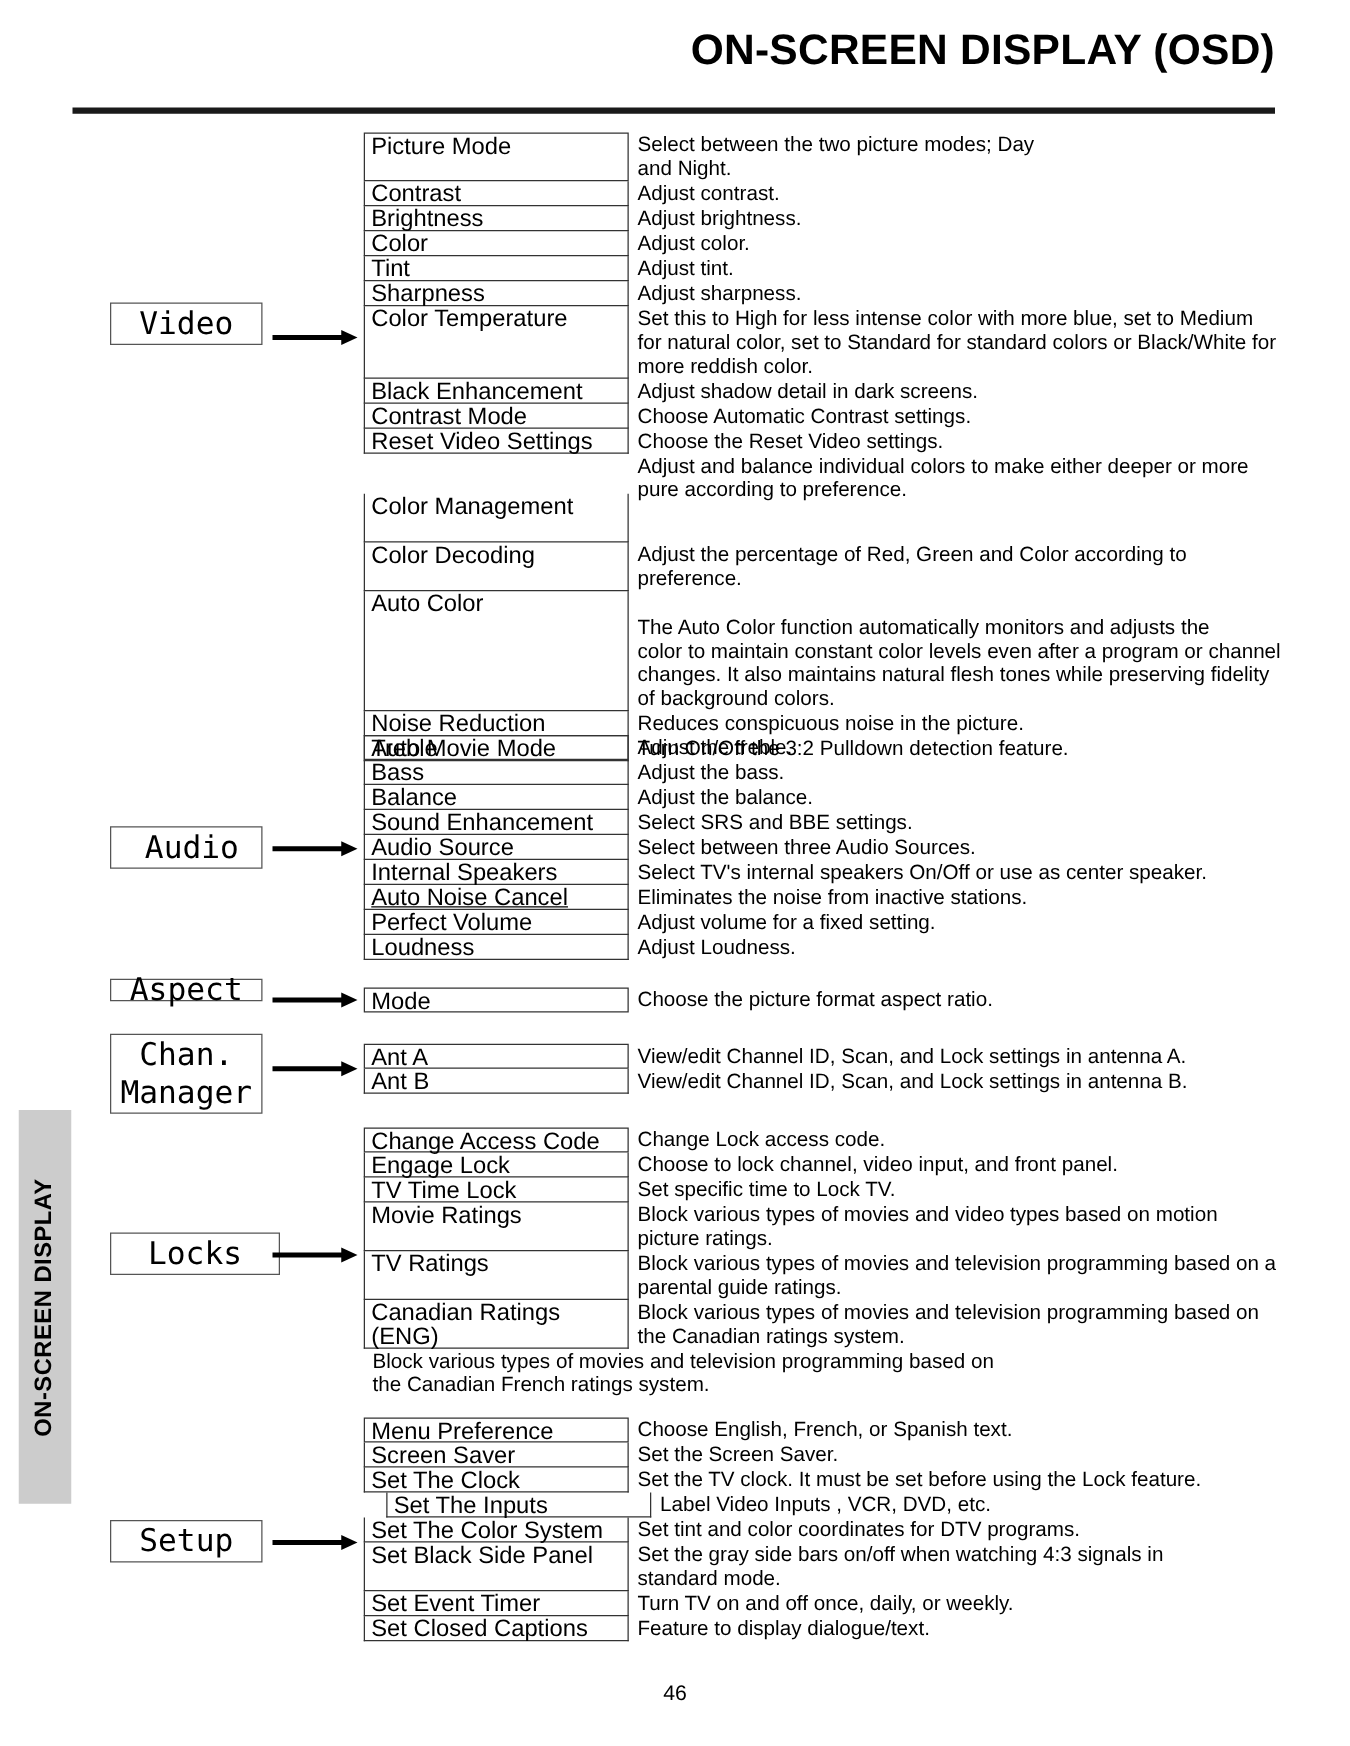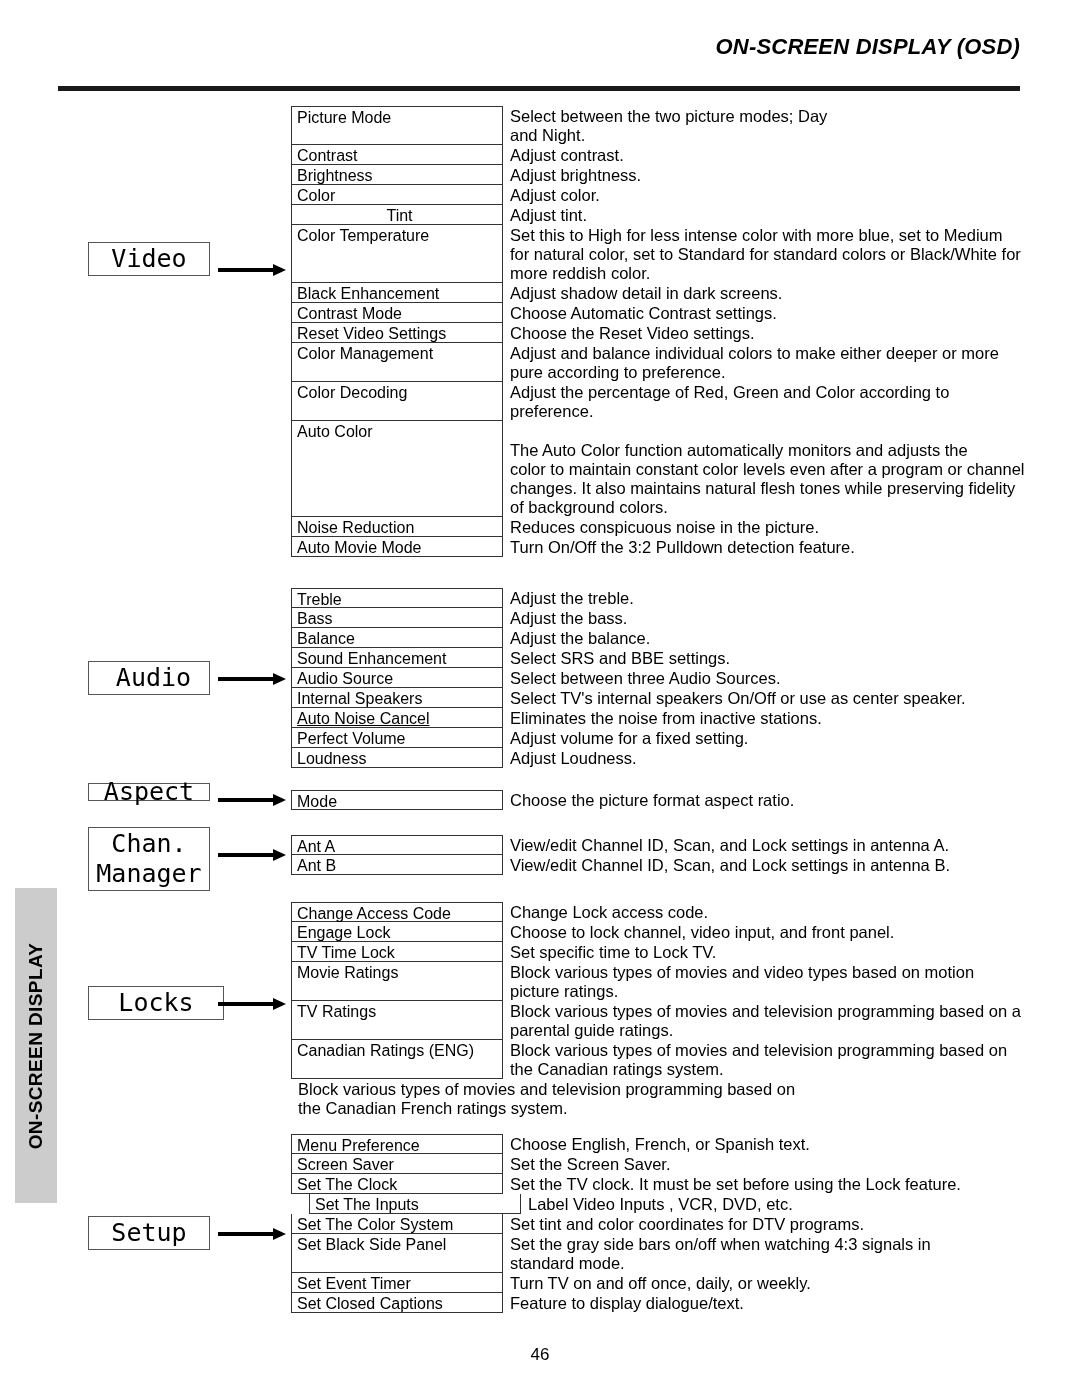--- a/index.html
+++ b/index.html
@@ -21,25 +21,24 @@
     position: absolute;
     left: 0; top: 0;
     width: 1080px;
     height: 100px;
   }
   #page-title {
     position: absolute;
     right: 60px;
     top: 60px;
     transform: translateY(-100%);
-    font-size: 22px;
+    font-size: 34px;
     font-weight: bold;
     letter-spacing: 0.2px;
     white-space: nowrap;
-    font-style: italic;
   }
   #header-rule {
     position: absolute;
     left: 58px;
     top: 86px;
     width: 962px;
     height: 5px;
     background: #1a1a1a;
   }
 
@@ -116,21 +115,21 @@
     align-items: flex-start;
   }
   .cell-name {
     box-sizing: border-box;
     width: 212px;
     flex: 0 0 212px;
     border-left: 1.5px solid #333;
     border-right: 1.5px solid #333;
     border-bottom: 1.5px solid #333;
     padding: 1px 0 0 5px;
-    font-size: 16px;
+    font-size: 19px;
     line-height: 19px;
     min-height: 19px;
   }
   .group .row:first-child .cell-name {
     border-top: 1.5px solid #333;
   }
   .cell-desc {
     flex: 1 1 auto;
     padding: 1px 0 0 7px;
     font-size: 16.5px;
@@ -229,23 +228,29 @@
         <span class="dline">Adjust brightness.</span>
       </div>
     </div>
     <div class="row">
       <div class="cell-name" style="height: 20px;">Color</div>
       <div class="cell-desc">
         <span class="dline">Adjust color.</span>
       </div>
     </div>
     <div class="row">
-      <div class="cell-name" style="height: 20px; text-align: center;">Tint</div>
+      <div class="cell-name" style="height: 20px;">Tint</div>
       <div class="cell-desc">
         <span class="dline">Adjust tint.</span>
+      </div>
+    </div>
+    <div class="row">
+      <div class="cell-name" style="height: 20px;">Sharpness</div>
+      <div class="cell-desc">
+        <span class="dline">Adjust sharpness.</span>
       </div>
     </div>
     <div class="row">
       <div class="cell-name" style="height: 58px;">Color Temperature</div>
       <div class="cell-desc">
         <span class="dline">Set this to High for less intense color with more blue, set to Medium</span>
         <span class="dline">for natural color, set to Standard for standard colors or Black/White for</span>
         <span class="dline">more reddish color.</span>
       </div>
     </div>
@@ -261,21 +266,21 @@
         <span class="dline">Choose Automatic Contrast settings.</span>
       </div>
     </div>
     <div class="row">
       <div class="cell-name" style="height: 20px;">Reset Video Settings</div>
       <div class="cell-desc">
         <span class="dline">Choose the Reset Video settings.</span>
       </div>
     </div>
     <div class="row">
-      <div class="cell-name" style="height: 39px;">Color Management</div>
+      <div class="cell-name" style="height: 39px; margin-top: 32px;">Color Management</div>
       <div class="cell-desc">
         <span class="dline">Adjust and balance individual colors to make either deeper or more</span>
         <span class="dline">pure according to preference.</span>
       </div>
     </div>
     <div class="row">
       <div class="cell-name" style="height: 39px;">Color Decoding</div>
       <div class="cell-desc">
         <span class="dline">Adjust the percentage of Red, Green and Color according to</span>
         <span class="dline">preference.</span>

